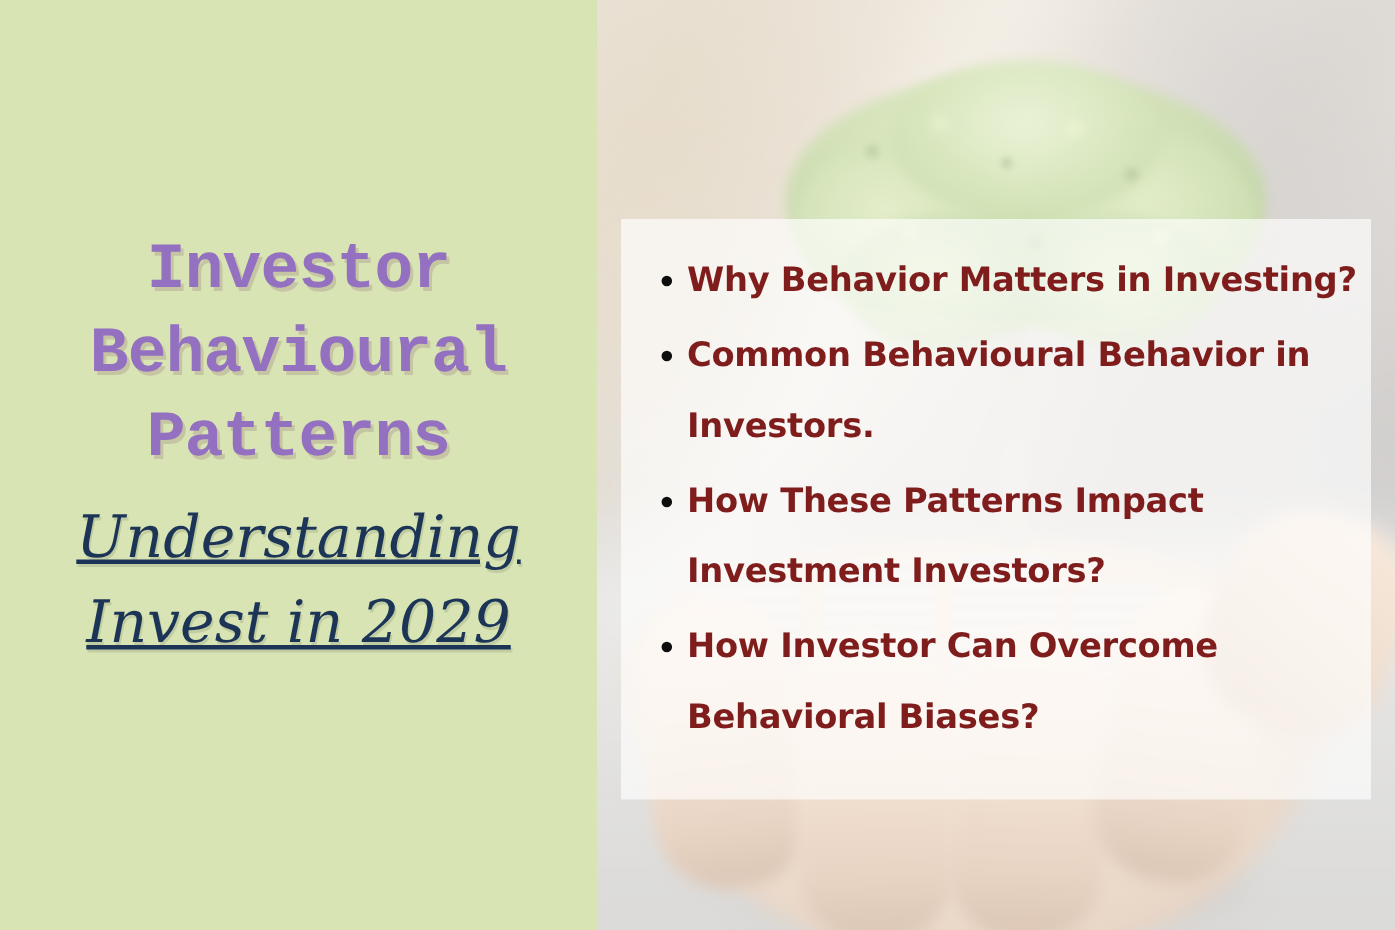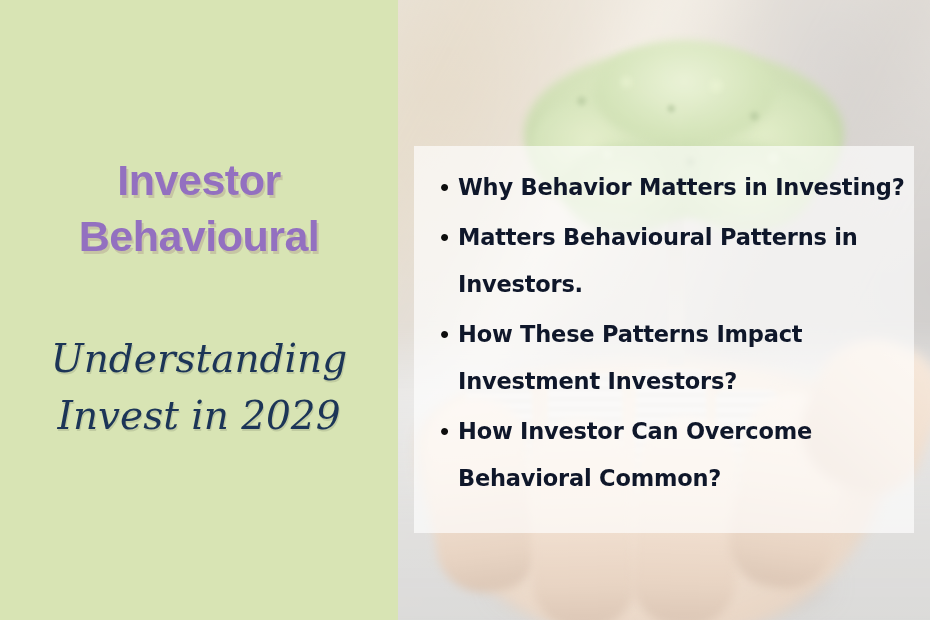--- a/index.html
+++ b/index.html
@@ -253,21 +253,21 @@
     line-height: 47px;
     color: #0d0d0d;
     text-align: left;
   }
   .bullet-text {
     flex: 1 1 auto;
     font-family: "DejaVu Sans", sans-serif;
     font-size: 22.5px;
     font-weight: bold;
     line-height: 47px;
-    color: #0f172a;
+    color: #7f1d1d;
     letter-spacing: -0.2px;
   }
 
   
   .green-panel {
     position: absolute;
     left: 0;
     top: 0;
     width: 398px;
     height: 620px;
@@ -275,21 +275,21 @@
   }
 
   .title-block {
     position: absolute;
     left: 0;
     top: 152px;
     width: 398px;
     text-align: center;
   }
   .title {
-    font-family: Liberation Sans, sans-serif;
+    font-family: Liberation Mono, monospace;
     font-weight: bold;
     font-size: 43px;
     line-height: 56px;
     color: #9370c0;
     text-shadow: 2px 3px 0 rgba(150,120,120,0.28);
     margin: 0;
     letter-spacing: -0.5px;
   }
   .title-line { display: block; }
 
@@ -301,20 +301,21 @@
     text-align: center;
   }
   .subtitle {
     font-family: "DejaVu Serif", serif;
     font-style: italic;
     font-size: 39px;
     line-height: 57px;
     color: #1c3557;
     text-shadow: 1px 2px 0 rgba(140,150,120,0.30);
     margin: 0;
+    text-decoration: underline;
   }
   .subtitle-line { display: block; }
 </style>
 </head>
 <body>
 
 <div class="slide">
 
   <div class="photo">
     <div class="photo-bg"></div>
@@ -358,42 +359,43 @@
   <div class="panel">
     <ul class="bullets">
 
       <li class="bullet-item">
         <span class="bullet-dot">•</span>
         <span class="bullet-text">Why Behavior Matters in Investing?</span>
       </li>
 
       <li class="bullet-item">
         <span class="bullet-dot">•</span>
-        <span class="bullet-text">Matters Behavioural Patterns in Investors.</span>
+        <span class="bullet-text">Common Behavioural Behavior in Investors.</span>
       </li>
 
       <li class="bullet-item">
         <span class="bullet-dot">•</span>
         <span class="bullet-text">How These Patterns Impact Investment Investors?</span>
       </li>
 
       <li class="bullet-item">
         <span class="bullet-dot">•</span>
-        <span class="bullet-text">How Investor Can Overcome Behavioral Common?</span>
+        <span class="bullet-text">How Investor Can Overcome Behavioral Biases?</span>
       </li>
 
     </ul>
   </div>
 
   <div class="green-panel">
 
     <div class="title-block">
       <h1 class="title">
         <span class="title-line">Investor</span>
         <span class="title-line">Behavioural</span>
+        <span class="title-line">Patterns</span>
       </h1>
     </div>
 
     <div class="subtitle-block">
       <p class="subtitle">
         <span class="subtitle-line">Understanding</span>
         <span class="subtitle-line">Invest in 2029</span>
       </p>
     </div>
 

